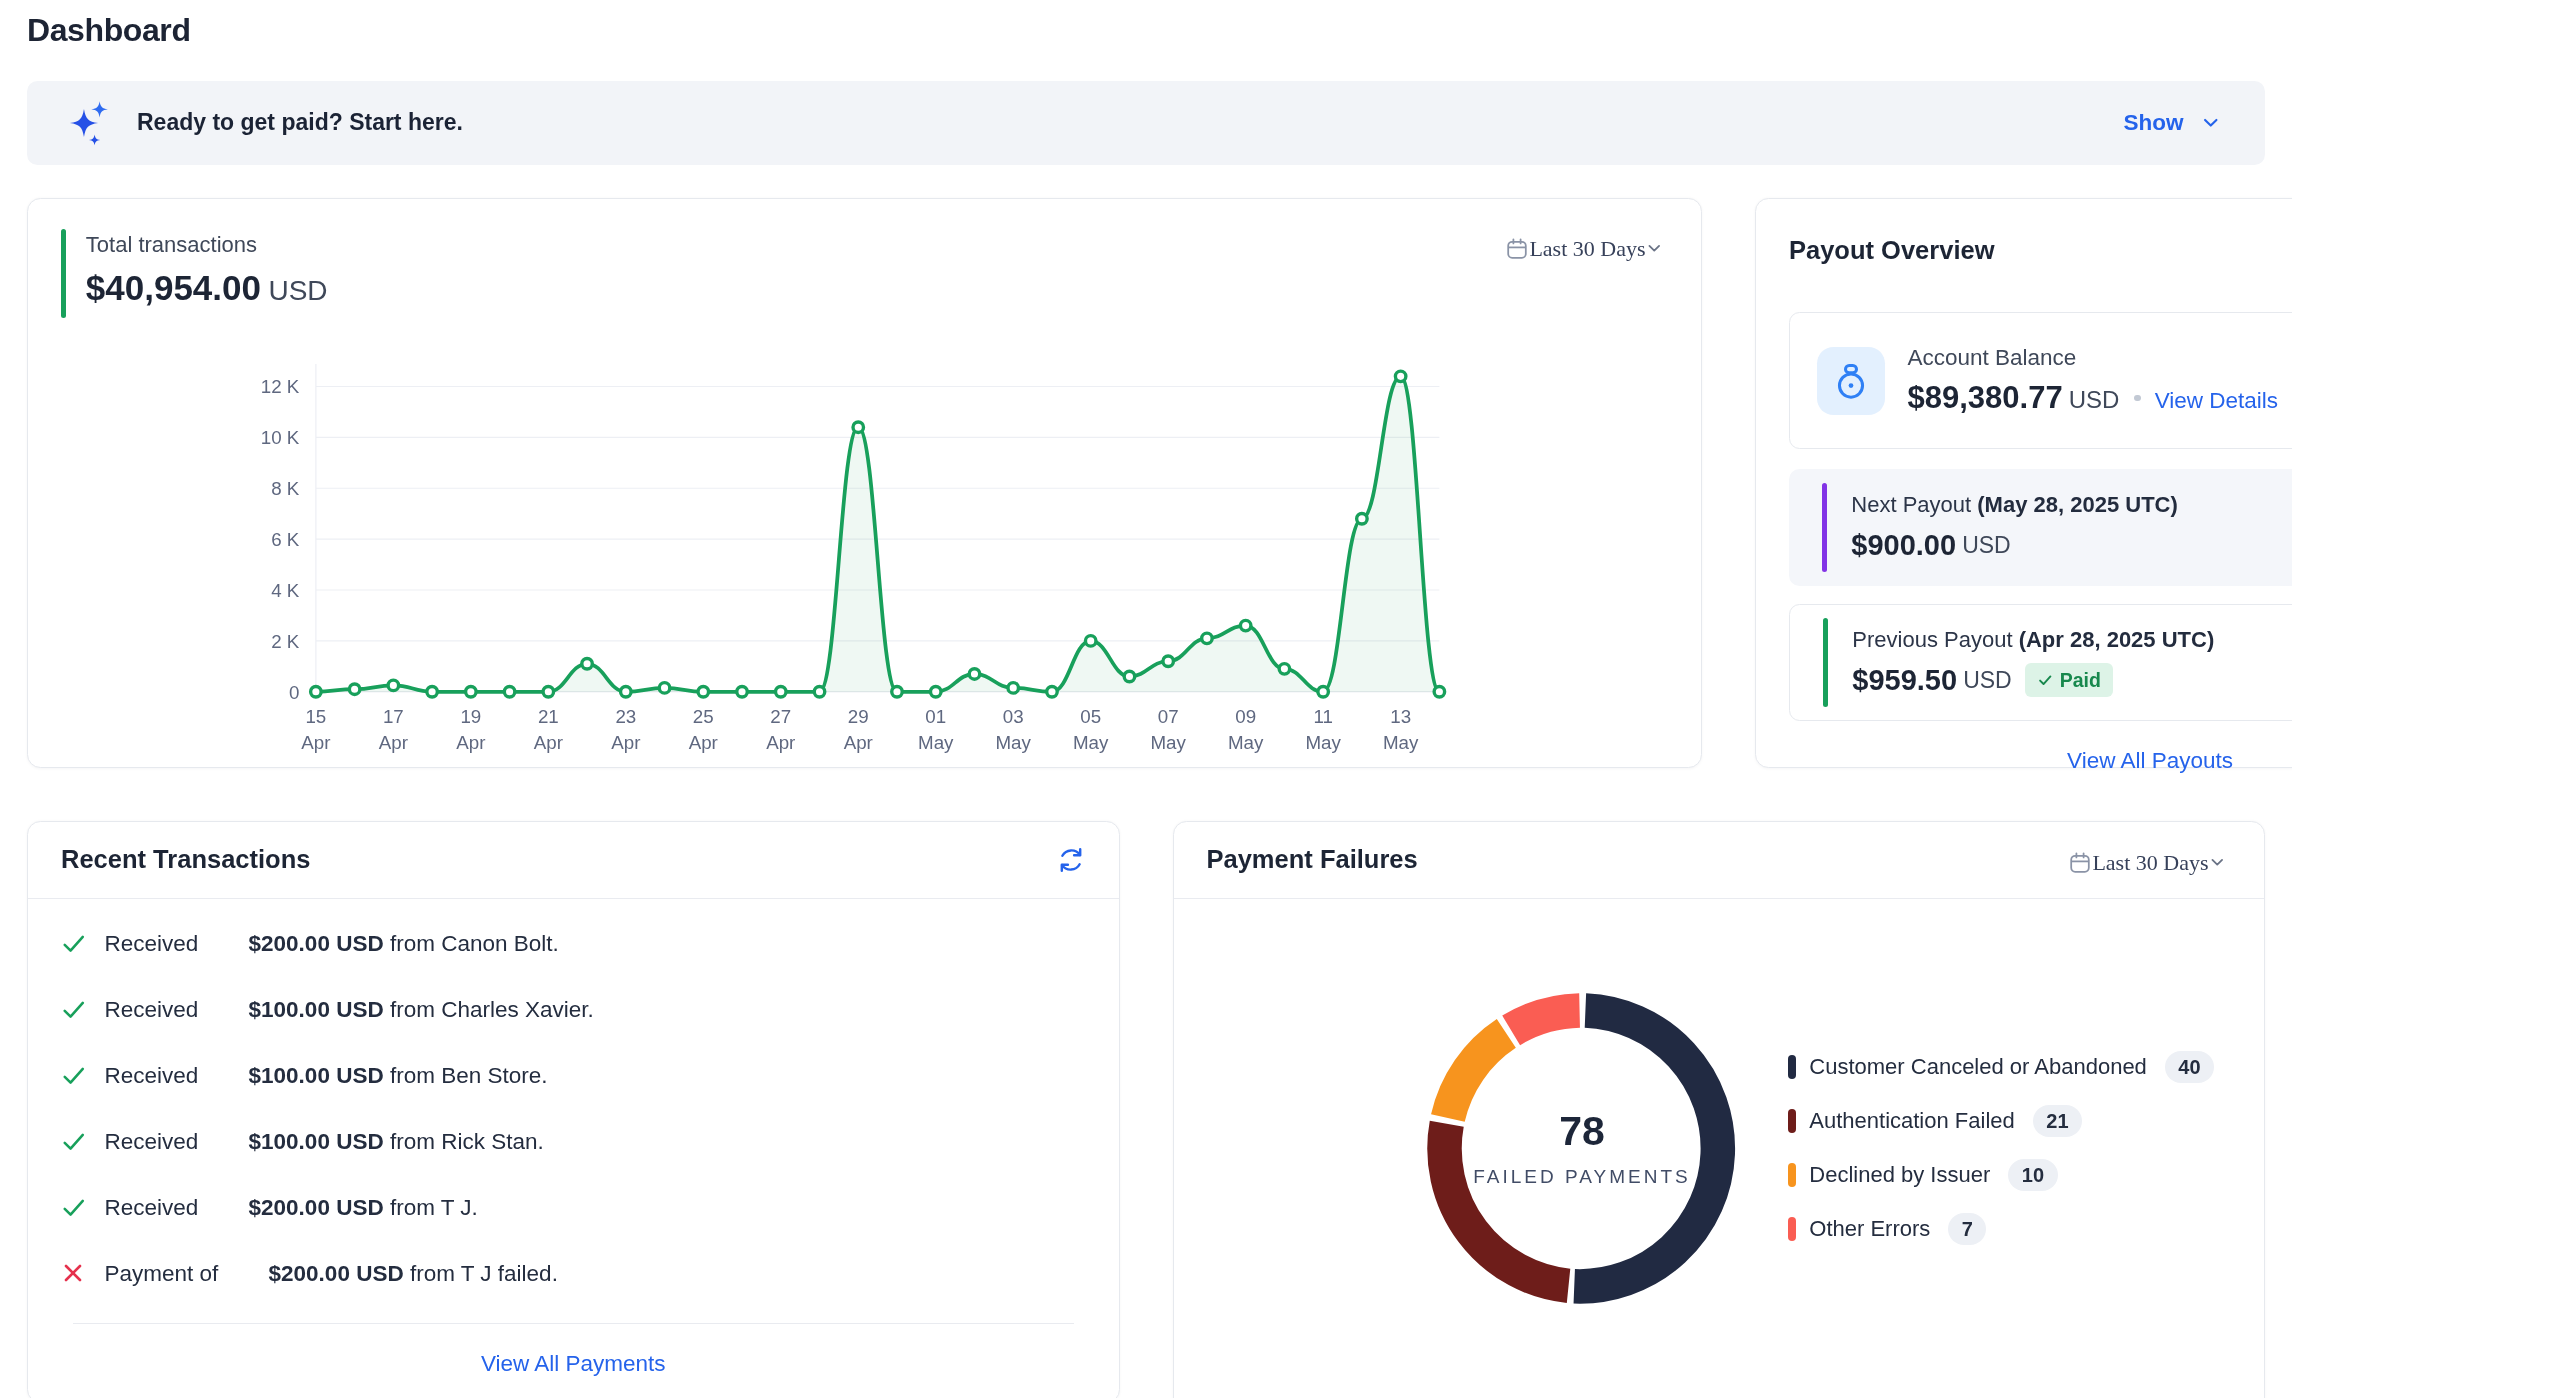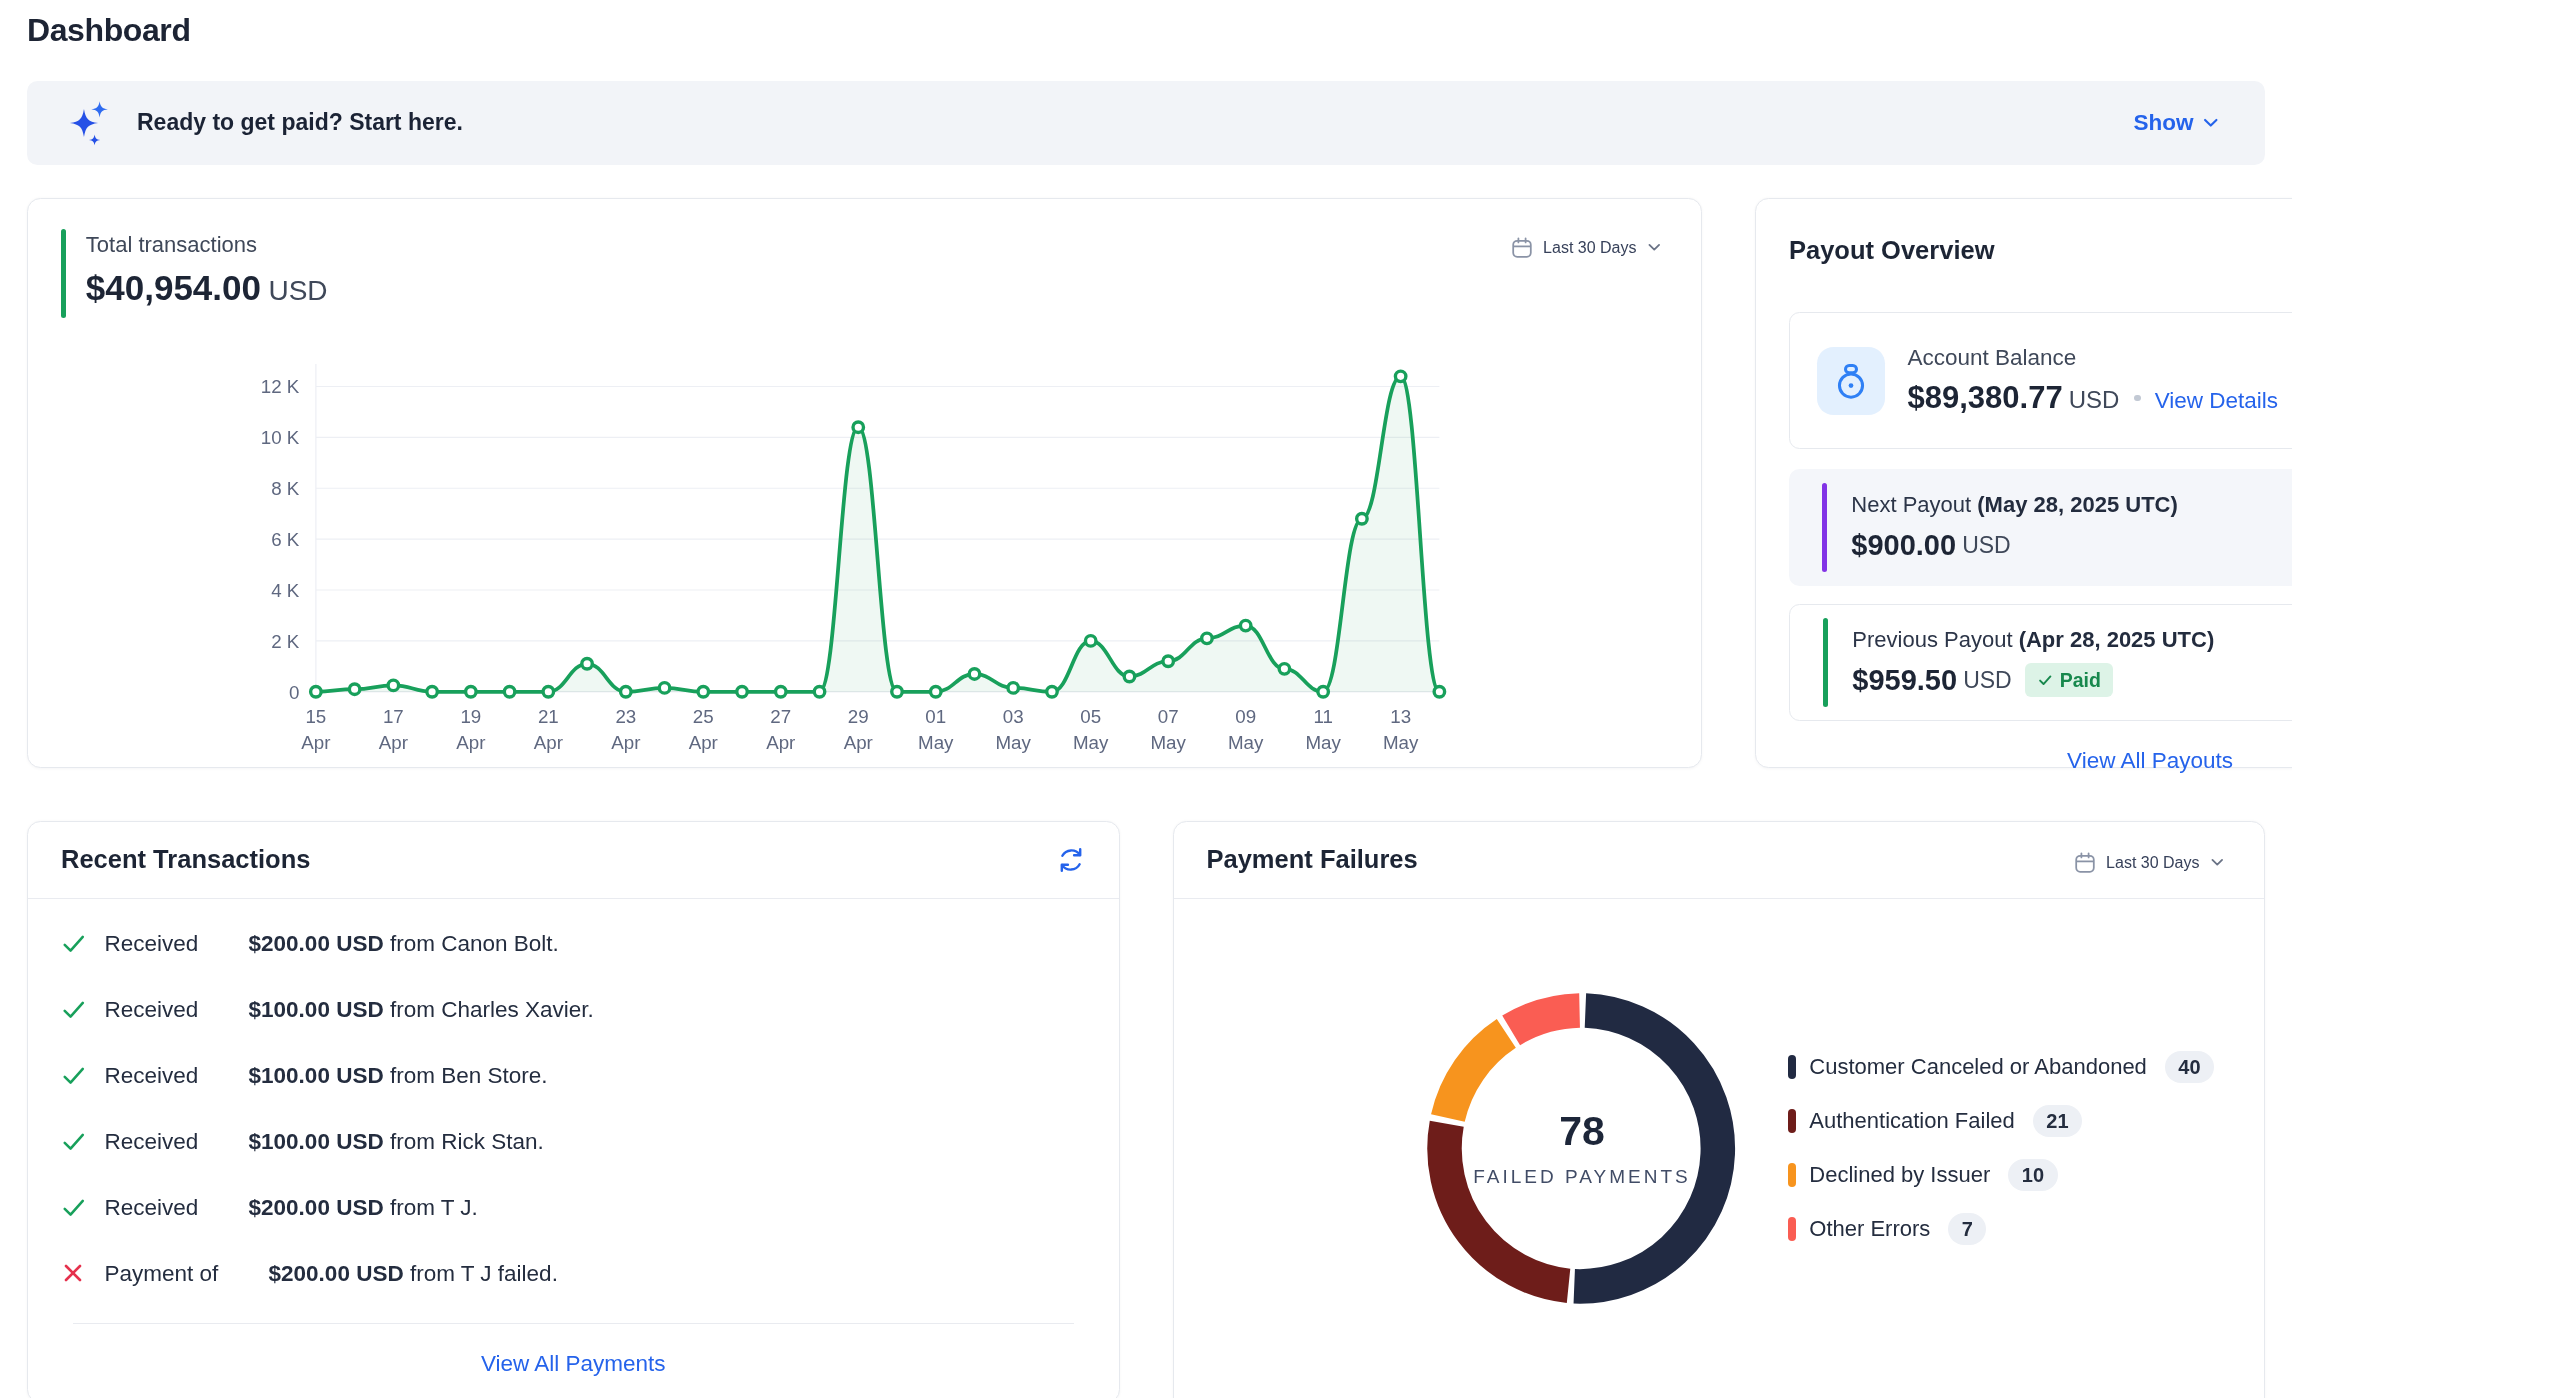--- a/index.html
+++ b/index.html
@@ -5,40 +5,40 @@
   html,body{margin:0;padding:0;background:#fff;}
   *{box-sizing:border-box;}
   body{font-family:"Liberation Sans", sans-serif; color:#222b3d; width:2576px; height:1399px; overflow:hidden;}
   .page{width:2292px;height:1399px;padding:0 27px;overflow:hidden;}
   h1.page-title{font-size:32px;font-weight:700;color:#1d2434;margin:0;padding-top:12px;letter-spacing:-0.4px;}
 
   
   .banner{margin-top:31.5px;height:84px;background:#f2f4f8;border-radius:10.5px;display:flex;align-items:center;padding:0 39px;}
   .banner .spark{width:50px;height:50px;flex:0 0 auto;margin-right:21px;}
   .banner-text{font-size:23px;font-weight:700;color:#1b2335;}
-  .banner-action{margin-left:auto;display:flex;align-items:center;gap:7px;color:var(--link-blue);font-size:22.5px;font-weight:600;cursor:pointer;background:none;border:none;font-family:inherit;}
+  .banner-action{margin-left:auto;display:flex;align-items:center;gap:17px;color:var(--link-blue);font-size:22.5px;font-weight:600;cursor:pointer;background:none;border:none;font-family:inherit;}
 
   
   .row1{margin-top:33px;display:grid;grid-template-columns:1fr 790px;gap:53px;}
   .row2{margin-top:53px;display:grid;grid-template-columns:1fr 1fr;gap:53px;align-items:start;}
   .card{background:#fff;border:1.1px solid #e6e9ee;border-radius:13.5px;box-shadow:0 0.8px 3px rgba(25,35,60,0.04);}
   .card.tt{height:570px;padding:30px 33px;position:relative;}
   .card.po{height:570px;padding:21px 33px;}
   .card.rt{height:582px;}
   .card.pf{min-height:705px;}
 
   
   .tt-head{display:flex;justify-content:space-between;align-items:flex-start;}
   .tt-left{display:flex;gap:19.5px;}
   .tt-accent{width:5.3px;height:89px;border-radius:3px;background:var(--accent-green);}
   .tt-label{font-size:22px;color:#3f4859;margin-top:3px;}
   .tt-amount-row{margin-top:10.5px;}
   .tt-amount{font-size:35px;font-weight:700;color:#1d2535;}
   .tt-currency{font-size:28px;color:#3f4859;margin-left:7.5px;}
-  .range{display:flex;align-items:center;gap:9px;font-size:16px;color:#37415a;background:none;border:none;font-family:Liberation Sans, sans-serif;cursor:pointer;margin-top:6px;}
+  .range{display:flex;align-items:center;font-size:22px;color:#37415a;background:none;border:none;font-family:Liberation Serif, serif;cursor:pointer;margin-top:6px;}
   .axis-label{font-size:25px;fill:#5f6880;}
   .line-chart{display:block;margin-top:31.5px;}
 
   
   .po-title,.card-title{font-size:25.5px;font-weight:700;color:#1d2535;margin:0;}
   .po-title{padding:16.5px 0 0 0;}
   .sub-card{border-radius:10.5px;}
   .sc-account{margin-top:47px;height:137px;border:1.1px solid #e6e9ee;display:flex;align-items:center;gap:22.5px;padding:0 27px;}
   .icon-tile{width:68px;height:68px;border-radius:16.5px;background:#e3f0fe;display:flex;align-items:center;justify-content:center;flex:0 0 auto;}
   .ab-label{font-size:22.5px;color:#3f4859;}

